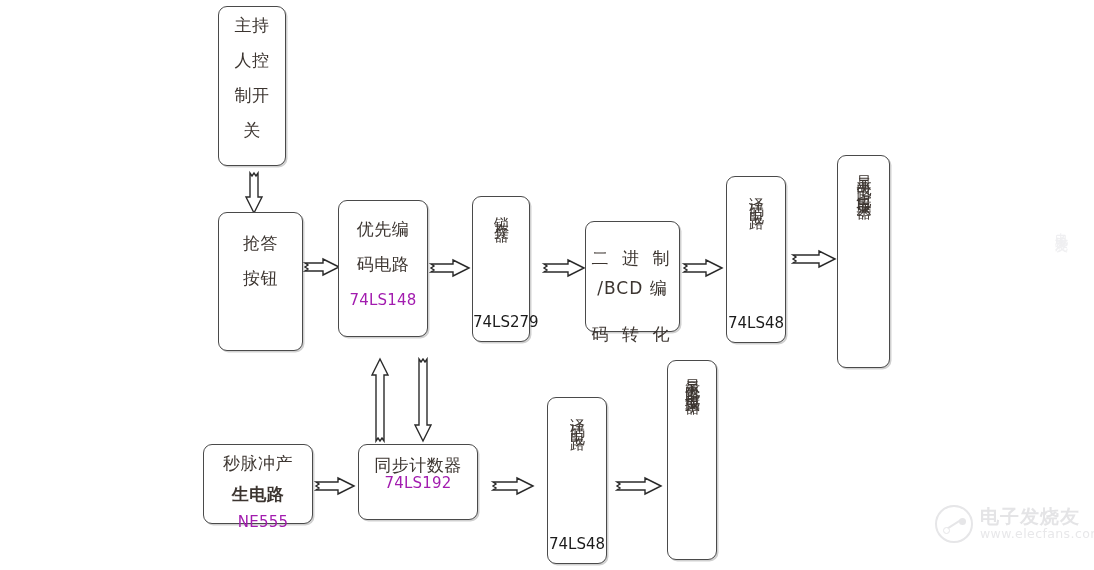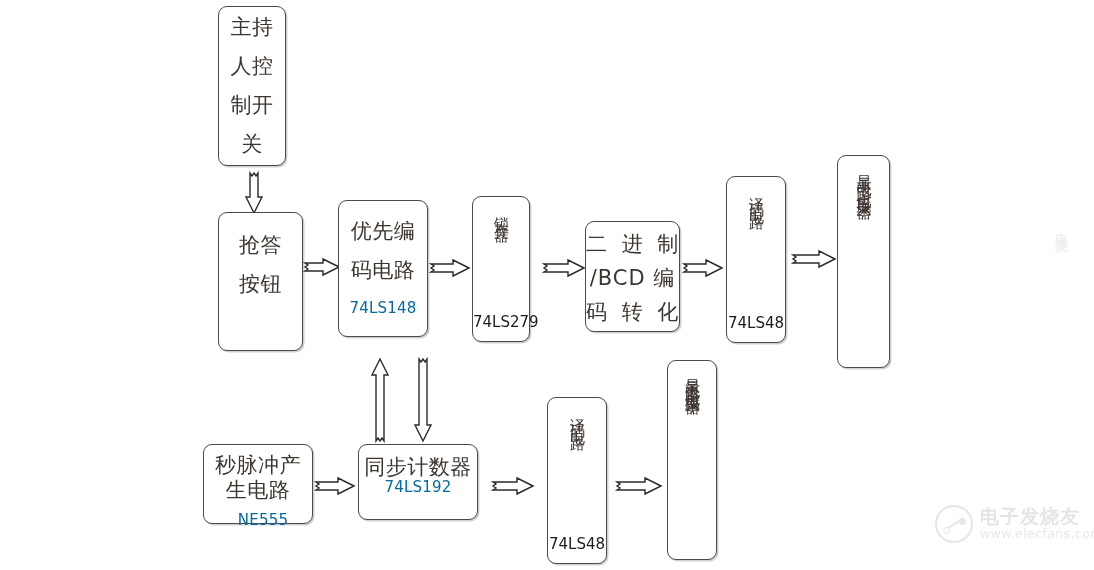--- a/index.html
+++ b/index.html
@@ -30,34 +30,35 @@
     color: #3c3530;
   }
   
   .block.htext {
     justify-content: flex-start;
     padding-top: 10px;
   }
   .block.htext .line {
     width: 100%;
     text-align: center;
-    font-size: 21px;
+    font-size: 17px;
     line-height: 1.0;
     margin-bottom: 18px;
     letter-spacing: 0.5px;
     white-space: nowrap;
   }
   .block.htext .line.spread {
     letter-spacing: 4px;
+    margin-top: 16px;
   }
   .block.htext .code {
     width: 100%;
     text-align: center;
     font-size: 15px;
-    color: #0369a1;
+    color: #a21caf;
     letter-spacing: 0.2px;
     white-space: nowrap;
   }
 
   
   .block.vtext {
     justify-content: flex-start;
     padding-top: 8px;
   }
   .block.vtext .vline {
@@ -238,22 +239,22 @@
     </svg>
   </div>
 
   <div class="arrow" id="arrow-encoder-to-counter" style="left:414px; top:358px;">
     <svg width="18" height="84" viewBox="0 0 18 84">
       <path class="ashape" d="M9 83 L1 67 L5 67 L5 1 L7 4 L9 1 L11 4 L13 1 L13 67 L17 67 Z"></path>
     </svg>
   </div>
 
   <div class="block htext" id="pulse-gen" style="left:203px; top:444px; width:110px; height:80px; padding-top:10px;">
-    <div class="line" style="margin-bottom:4px;">秒脉冲产</div>
-    <div class="line" style="margin-bottom:10px;">生电路</div>
+    <div class="line" style="margin-bottom:14px;">秒脉冲产</div>
+    <div class="line" style="margin-bottom:10px;font-weight:bold;">生电路</div>
     <div class="code" style="text-align:center; padding-left:10px;">NE555</div>
   </div>
 
   <div class="arrow" id="arrow-pulse-to-counter" style="left:315px; top:477px;">
     <svg width="40" height="18" viewBox="0 0 40 18">
       <path class="ashape" d="M39 9 L23 1 L23 5 L1 5 L4 7 L1 9 L4 11 L1 13 L23 13 L23 17 Z"></path>
     </svg>
   </div>
 
   <div class="block htext" id="counter" style="left:358px; top:444px; width:120px; height:76px; padding-top:12px;">

